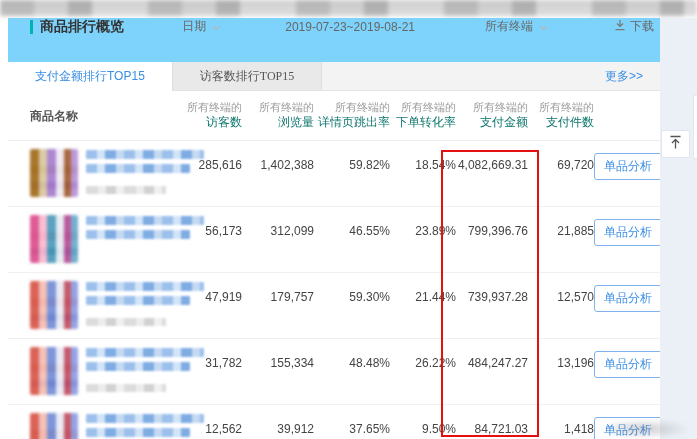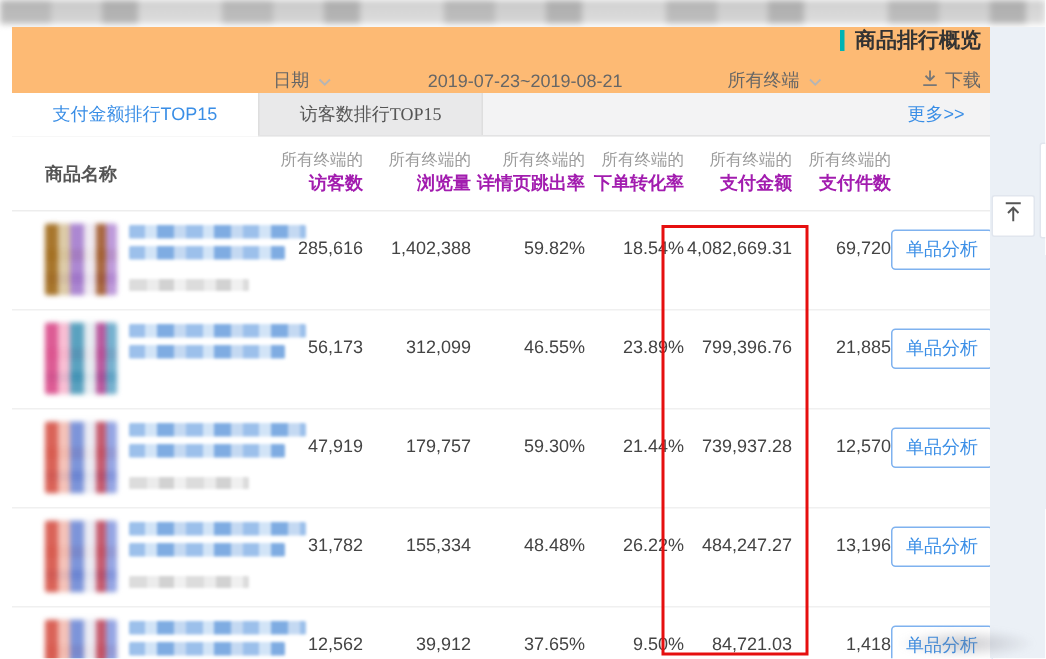--- a/index.html
+++ b/index.html
@@ -9,22 +9,22 @@
   
   .top-blur{position:absolute;left:0;top:0;width:697px;height:16px;
     background:
       repeating-linear-gradient(90deg,#cfcfcf 0 34px,#e7e7e7 34px 68px,#c6c6c6 68px 92px,#efefef 92px 148px),
       linear-gradient(#dedede,#ececec);
     background-blend-mode:multiply;filter:blur(2px);}
 
   .panel{position:absolute;left:8px;top:18px;width:652px;height:421px;background:#fff;}
 
   
-  .panel-head{height:44px;display:flex;align-items:flex-end;justify-content:space-between;
-              padding:0 6px 0 22px;background:#fdba74;box-sizing:border-box;flex-direction:column;}
+  .panel-head{height:44px;display:flex;align-items:flex-start;justify-content:space-between;
+              padding:0 6px 0 22px;background:#7dd3fc;box-sizing:border-box;}
   .head-left{display:flex;align-items:center;}
   .accent-bar{display:inline-block;width:3px;height:14px;background:#00b3b3;margin-right:7px;}
   .page-title{font-size:14px;font-weight:bold;color:#333;}
   .toolbar{display:flex;align-items:center;font-size:12px;color:#666;gap:40px;}
   .tb-item{display:flex;align-items:center;cursor:pointer;}
   .gap-a{margin-right:24px;} .gap-b{margin-right:30px;} .gap-c{margin-right:26px;}
   .chev{margin-left:6px;display:inline-block;}
   .dl-icon{margin-right:4px;display:inline-block;}
 
   
@@ -37,21 +37,21 @@
 
   
   .thead{display:flex;height:50px;box-sizing:border-box;border-bottom:1px solid #ededed;}
   .col{box-sizing:border-box;}
   .c1{width:172px;padding-left:22px;}
   .c2{width:62px;} .c3{width:72px;} .c4{width:76px;} .c5{width:66px;}
   .c6{width:72px;} .c7{width:66px;} .c8{width:66px;}
   .h-name-only{line-height:50px;font-size:12px;font-weight:bold;color:#555;}
   .h2l{padding-top:9px;text-align:right;}
   .h-prefix{display:block;font-size:11px;color:#9b9b9b;line-height:14px;white-space:nowrap;}
-  .h-name{display:block;font-size:12px;font-weight:bold;color:#a21caf;line-height:16px;white-space:nowrap;}
+  .h-name{display:block;font-size:12px;font-weight:normal;color:#0f766e;line-height:16px;white-space:nowrap;}
   .h-op{padding-top:23px;text-align:center;}
   .h-op .h-name{text-align:center;}
 
   .row{display:flex;height:66px;border-bottom:1px solid #f0f0f0;align-items:flex-start;box-sizing:border-box;}
   .num{text-align:right;font-size:12px;color:#444;margin-top:16px;line-height:16px;white-space:nowrap;}
   .cell-product{display:flex;}
   .thumb{width:48px;height:48px;margin-top:8px;border-radius:2px;flex:none;
     background-image:
       repeating-linear-gradient(90deg,rgba(214,82,70,.9) 0 9px,rgba(242,183,172,.85) 9px 17px,rgba(92,122,208,.8) 17px 26px,rgba(233,233,242,.9) 26px 34px,rgba(188,62,84,.85) 34px 41px,rgba(122,142,220,.8) 41px 48px),
       repeating-linear-gradient(0deg,rgba(255,255,255,0) 0 8px,rgba(40,60,160,.4) 8px 15px,rgba(255,255,255,.3) 15px 23px,rgba(205,85,60,.35) 23px 31px,rgba(255,255,255,0) 31px 40px);

